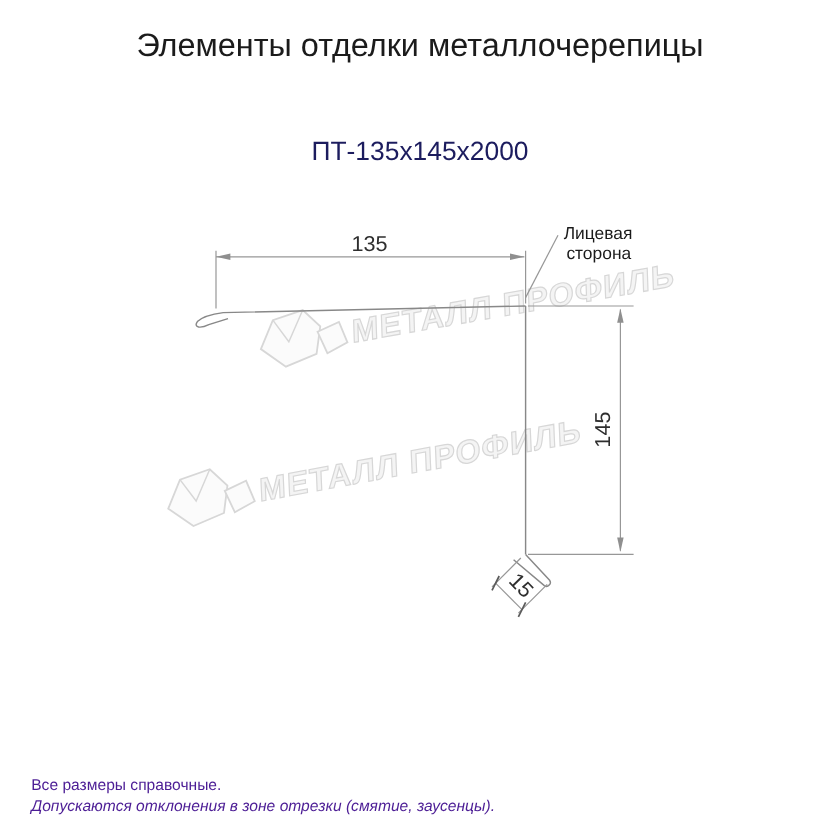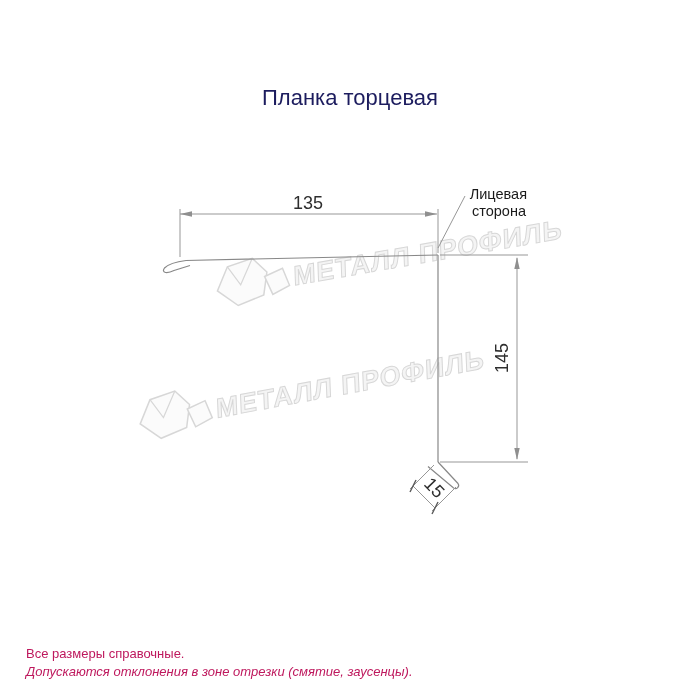--- a/index.html
+++ b/index.html
@@ -13,21 +13,21 @@
   }
   .product-name{
     position:absolute;left:0;right:0;top:85px;text-align:center;
     font-size:22px;color:#1c1c5e;white-space:nowrap;
   }
   .product-code{
     position:absolute;left:0;right:0;top:113px;text-align:center;
     font-size:22px;color:#1c1c5e;white-space:nowrap;
   }
   .footer-line1,.footer-line2{
-    position:absolute;left:26px;font-size:13px;color:#be185d;white-space:nowrap;
+    position:absolute;left:26px;font-size:13px;color:#4c1d95;white-space:nowrap;
   }
   .footer-line1{top:646px;}
   .footer-line2{top:664px;font-style:italic;}
   svg{position:absolute;left:0;top:0;}
   .dimline{stroke:#979797;stroke-width:1;fill:none;}
   .profile{stroke:#888888;stroke-width:1.2;fill:none;}
   .arrow{fill:#8f8f8f;stroke:none;}
   .tick{stroke:#5a5a5a;stroke-width:1.4;fill:none;}
   .dimtext{font-family:"Liberation Sans",sans-serif;font-size:18px;fill:#2e2e2e;}
   .facelabel{font-family:"Liberation Sans",sans-serif;font-size:14.5px;fill:#1a1a1a;}
@@ -36,21 +36,22 @@
   .wm-text{
     font-family:"Liberation Sans",sans-serif;font-size:27px;font-weight:bold;
     letter-spacing:1px;fill:#f4f4f4;stroke:#d7d7d7;stroke-width:1;
   }
 </style>
 </head>
 <body>
 
 <div class="stage">
 
-  <div class="product-name">Планка торцевая</div>
+  <div class="page-title">Элементы отделки металлочерепицы</div>
+  <div class="product-code">ПТ-135х145х2000</div>
 
   <svg width="700" height="700" viewBox="0 0 700 700">
 
     <g transform="translate(213,312) rotate(-10)">
       <path class="wm-shape" d="M8,-20 L22,-42 L48,-46 L60,-30 L53,-8 L26,-2 Z"></path>
       <path class="wm-fold" d="M22,-42 L32,-22 L48,-46"></path>
       <path class="wm-shape" d="M57,-26 L76,-31 L80,-13 L62,-7 Z"></path>
       <g transform="translate(84,-12) skewX(-8)">
         <text class="wm-text" x="0" y="0">МЕТАЛЛ ПРОФИЛЬ</text>
       </g>

